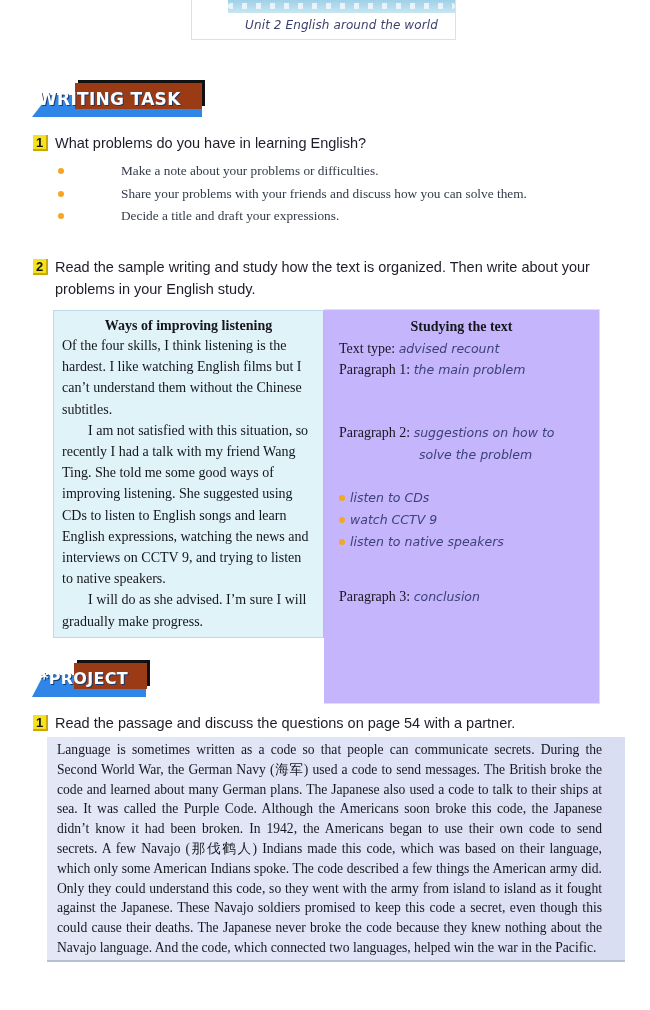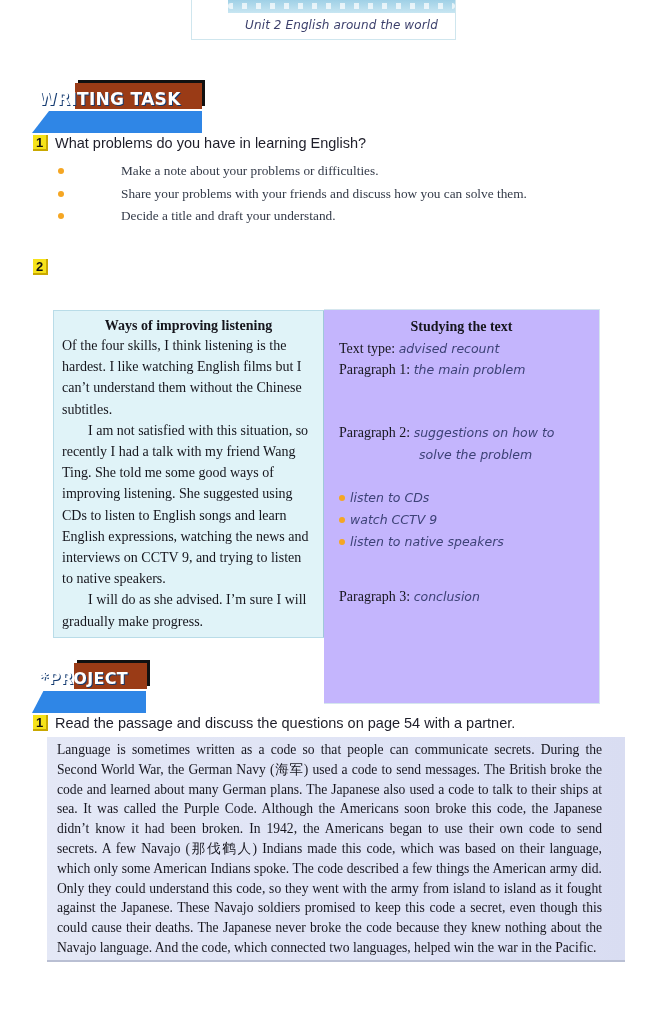--- a/index.html
+++ b/index.html
@@ -3,21 +3,21 @@
 <meta charset="utf-8">
 <style>
   * { box-sizing: border-box; margin: 0; padding: 0; }
   body { width: 650px; height: 1010px; background: #ffffff; position: relative; overflow: hidden; font-family: "Liberation Serif", serif; color: #1a1a1a; }
 
   .unit-header { position: absolute; left: 191px; top: 0; width: 265px; height: 40px; border: 1px solid #cfe6ee; border-top: none; background: #fff; padding-left: 36px; }
   .unit-header .water { height: 13px; background: linear-gradient(180deg, #9fd0e6 0%, #c8e6f2 100%); position: relative; }
   .unit-header .water::after { content: ""; position: absolute; left: 0; right: 0; top: 3px; height: 6px; background: repeating-linear-gradient(90deg, rgba(255,255,255,0.7) 0 5px, transparent 5px 14px); border-radius: 3px; }
   .unit-header .title { text-align: center; font-family: "DejaVu Sans", sans-serif; font-style: italic; font-size: 12px; color: #3b3f6b; margin-top: 5px; letter-spacing: 0.1px; }
 
-  .banner { position: absolute; height: 50px; }
+  .banner { position: absolute; height: 34px; }
   .banner .blue { position: absolute; left: 0; bottom: 0; height: 22px; background: #2f86e6; clip-path: polygon(10% 0, 100% 0, 100% 100%, 0 100%); }
   .banner .brown { position: absolute; top: 0; height: 26px; background: #9a3b16; box-shadow: 3px -3px 0 #111; }
   .banner .label { position: absolute; left: 0; top: 6px; font-family: "DejaVu Sans", sans-serif; font-weight: bold; font-size: 17px; color: #fff; letter-spacing: 0.3px; text-shadow: 1px 1px 0 #133a70; white-space: nowrap; }
 
   .task-row { position: absolute; left: 33px; display: flex; align-items: flex-start; font-family: "Liberation Sans", sans-serif; font-size: 14.5px; color: #1e1e2a; line-height: 22px; }
   .num-badge { display: inline-block; width: 15px; height: 16px; background: #f6e21a; border-right: 2px solid #c9a800; border-bottom: 2px solid #c9a800; font-weight: bold; font-size: 13px; line-height: 15px; text-align: center; color: #111; margin-top: 3px; margin-right: 7px; flex-shrink: 0; }
 
   .bullets { position: absolute; left: 58px; top: 160px; list-style: none; font-family: "Liberation Serif", serif; font-size: 13.3px; color: #333a48; }
   .bullets li { height: 22.5px; display: flex; align-items: center; gap: 47px; }
   .bullets .dot { width: 6px; height: 6px; border-radius: 50%; background: #f5a623; margin-right: 10px; flex-shrink: 0; }
@@ -63,26 +63,30 @@
   <li>
       <span class="dot"></span>
       <span>Make a note about your problems or difficulties.</span>
     </li>
   <li>
       <span class="dot"></span>
       <span>Share your problems with your friends and discuss how you can solve them.</span>
     </li>
   <li>
       <span class="dot"></span>
-      <span>Decide a title and draft your understand.</span>
+      <span>Decide a title and draft your expressions.</span>
     </li>
 </ul>
 
 <div class="task-row" style="top:256px; width:600px;">
   <span class="num-badge">2</span>
+  <span>
+    <span style="display:block;">Read the sample writing and study how the text is organized. Then write about your</span>
+    <span style="display:block;">problems in your English study.</span>
+  </span>
 </div>
 
 <div class="sample-box">
   <h3>Ways of improving listening</h3>
   <p>Of the four skills, I think listening is the hardest. I like watching English films but I can’t understand them without the Chinese subtitles.</p>
   <p class="indent">I am not satisfied with this situation, so recently I had a talk with my friend Wang Ting. She told me some good ways of improving listening. She suggested using CDs to listen to English songs and learn English expressions, watching the news and interviews on CCTV 9, and trying to listen to native speakers.</p>
   <p class="indent">I will do as she advised. I’m sure I will gradually make progress.</p>
 </div>
 
 <div class="spiral"></div>

